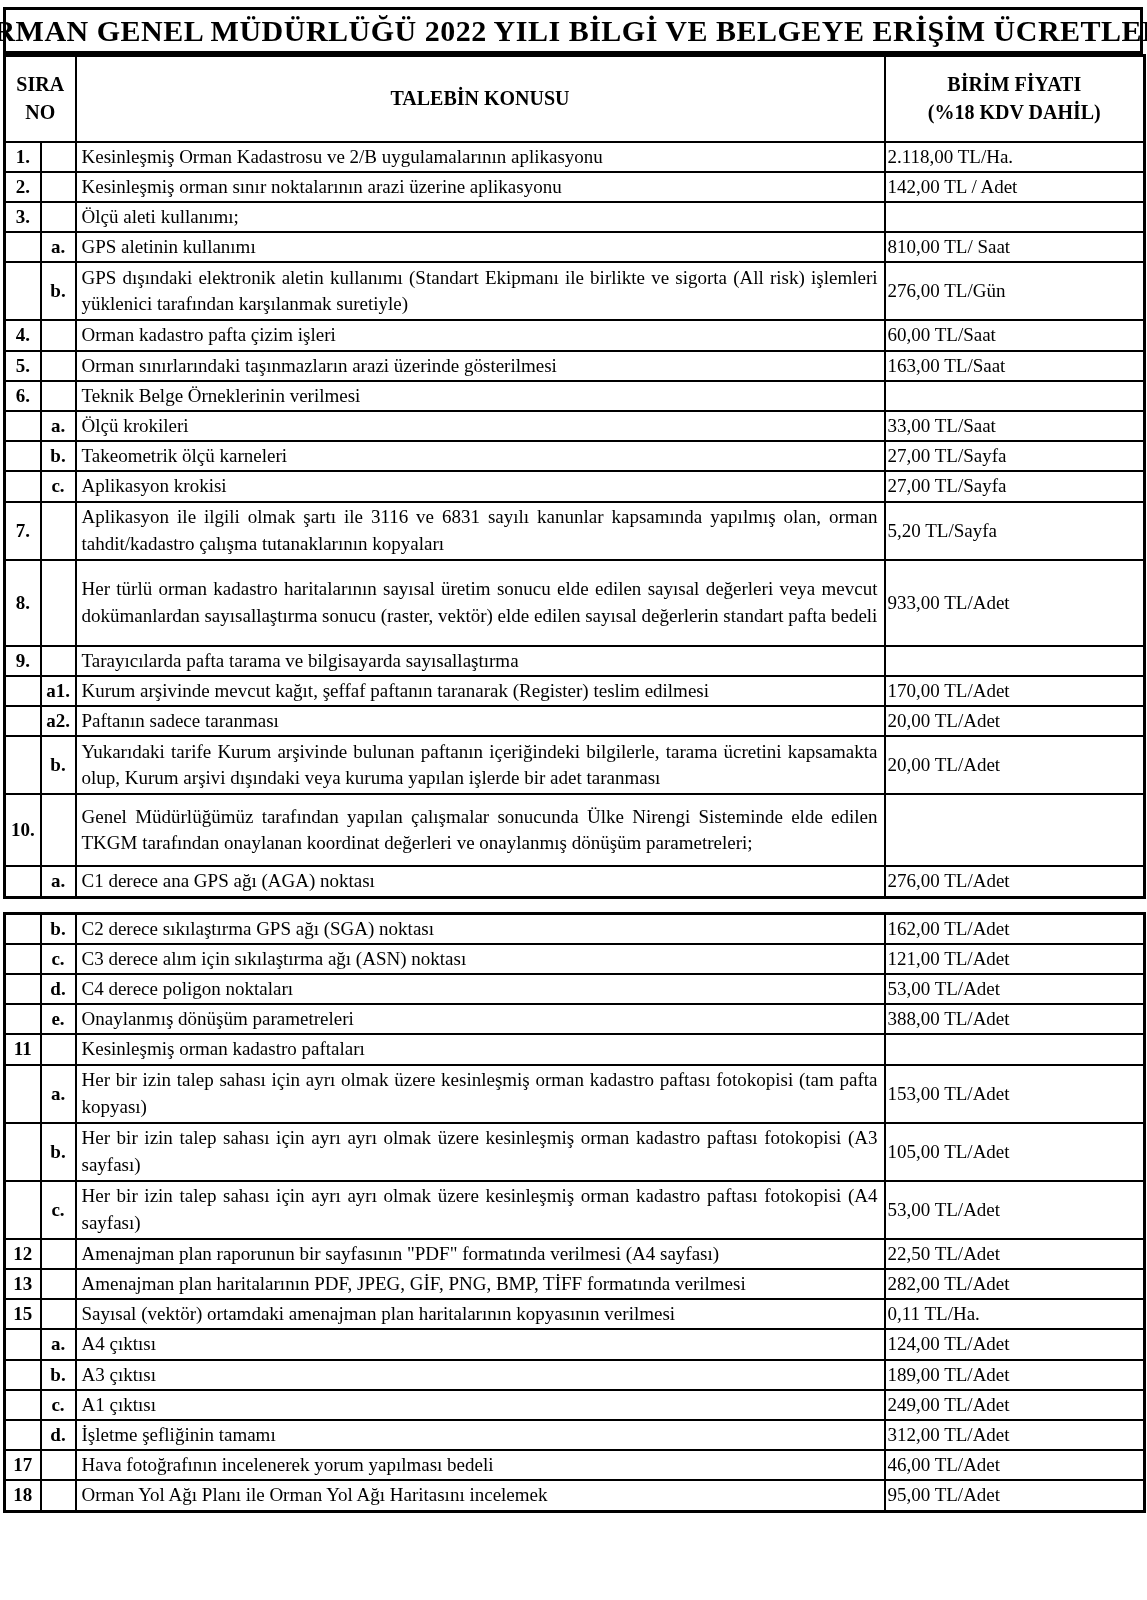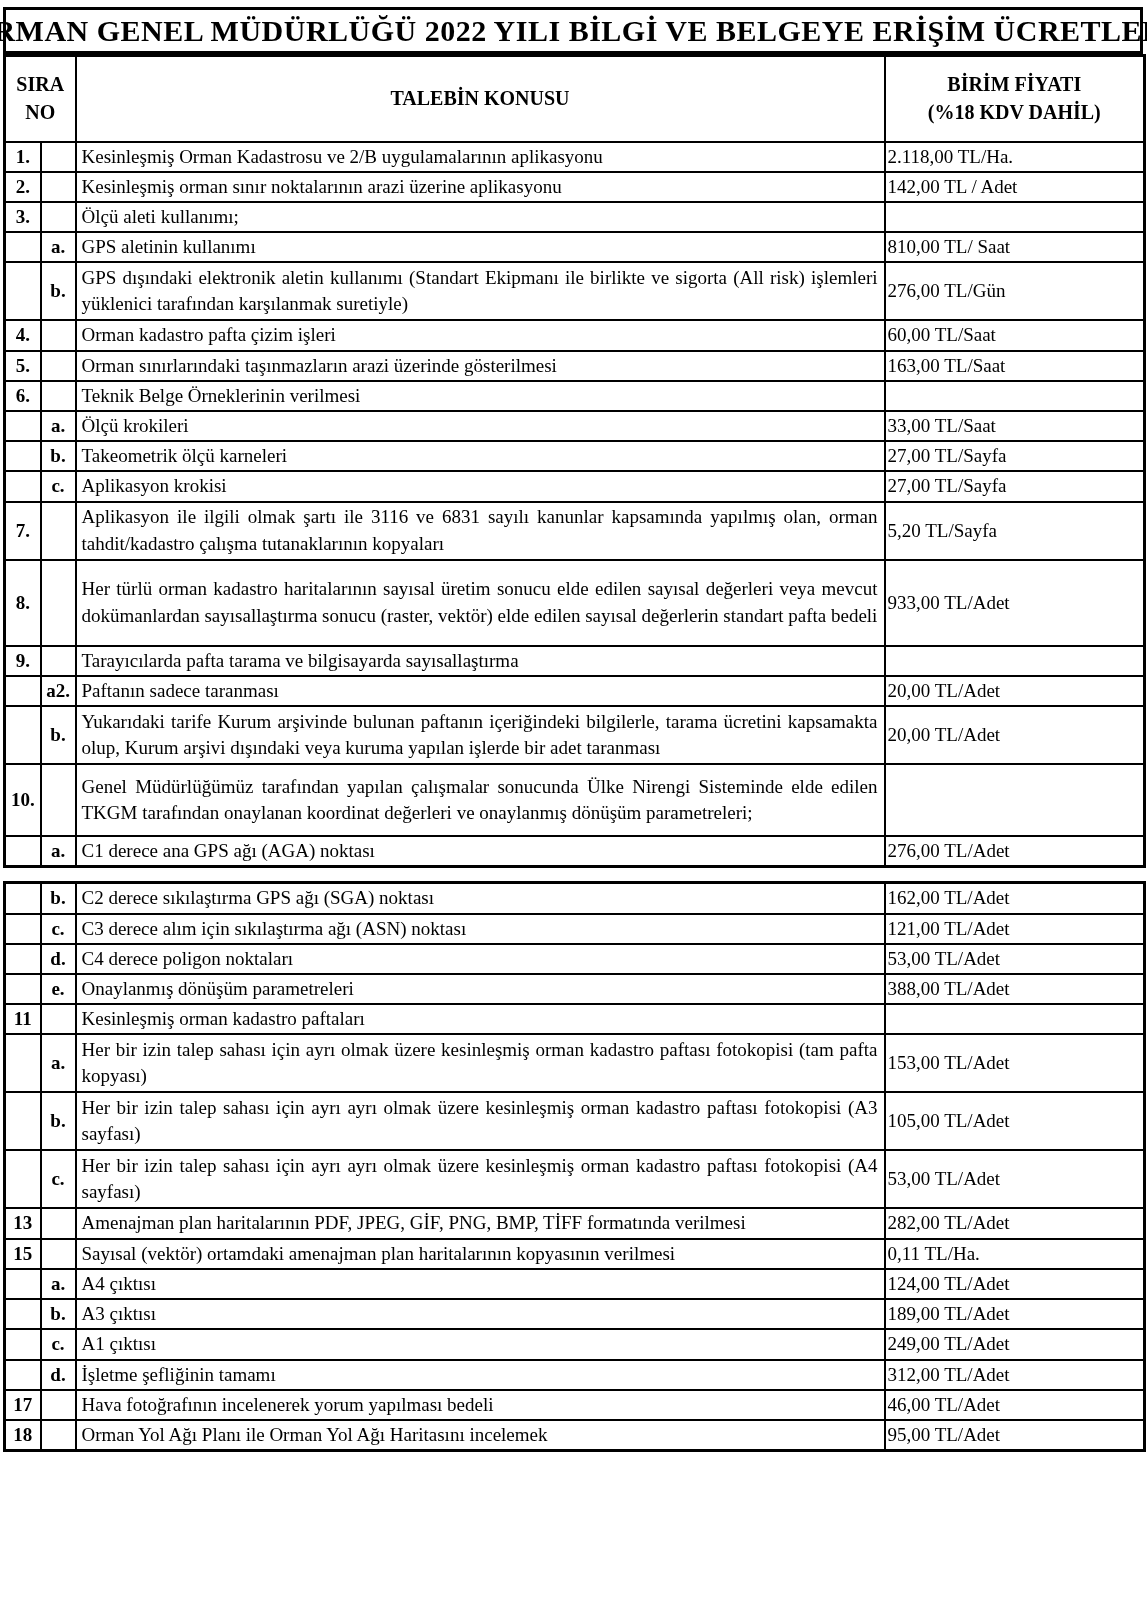--- a/index.html
+++ b/index.html
@@ -172,20 +172,26 @@
           <td class="c-price">933,00 TL/Adet</td>
         </tr>
         <tr style="height: 27px;">
           <td class="c-no">9.</td>
           <td class="c-sub"></td>
           <td class="c-subject">Tarayıcılarda pafta tarama ve bilgisayarda sayısallaştırma</td>
           <td class="c-price"></td>
         </tr>
         <tr style="height: 27px;">
           <td class="c-no"></td>
+          <td class="c-sub">a1.</td>
+          <td class="c-subject">Kurum arşivinde mevcut kağıt, şeffaf paftanın taranarak (Register) teslim edilmesi</td>
+          <td class="c-price">170,00  TL/Adet</td>
+        </tr>
+        <tr style="height: 27px;">
+          <td class="c-no"></td>
           <td class="c-sub">a2.</td>
           <td class="c-subject">Paftanın sadece taranması</td>
           <td class="c-price">20,00  TL/Adet</td>
         </tr>
         <tr style="height: 58px;">
           <td class="c-no"></td>
           <td class="c-sub">b.</td>
           <td class="c-subject">Yukarıdaki tarife Kurum arşivinde bulunan paftanın içeriğindeki bilgilerle, tarama ücretini kapsamakta olup, Kurum arşivi dışındaki veya kuruma yapılan işlerde bir adet taranması</td>
           <td class="c-price">20,00  TL/Adet</td>
         </tr>
@@ -255,20 +261,26 @@
           <td class="c-sub">b.</td>
           <td class="c-subject">Her bir izin talep sahası için ayrı ayrı olmak üzere kesinleşmiş orman kadastro paftası fotokopisi (A3 sayfası)</td>
           <td class="c-price">105,00  TL/Adet</td>
         </tr>
         <tr style="height: 58px;">
           <td class="c-no"></td>
           <td class="c-sub">c.</td>
           <td class="c-subject">Her bir izin talep sahası için ayrı ayrı olmak üzere kesinleşmiş orman kadastro paftası fotokopisi (A4 sayfası)</td>
           <td class="c-price">53,00  TL/Adet</td>
         </tr>
+        <tr style="height: 27px;">
+          <td class="c-no">12</td>
+          <td class="c-sub"></td>
+          <td class="c-subject">Amenajman plan raporunun bir sayfasının "PDF" formatında verilmesi (A4 sayfası)</td>
+          <td class="c-price">22,50 TL/Adet</td>
+        </tr>
         <tr style="height: 27px; margin-left: 43px;">
           <td class="c-no">13</td>
           <td class="c-sub"></td>
           <td class="c-subject">Amenajman plan haritalarının PDF, JPEG, GİF, PNG, BMP, TİFF formatında verilmesi</td>
           <td class="c-price">282,00  TL/Adet</td>
         </tr>
         <tr style="height: 27px;">
           <td class="c-no">15</td>
           <td class="c-sub"></td>
           <td class="c-subject">Sayısal (vektör) ortamdaki amenajman plan haritalarının kopyasının verilmesi</td>

